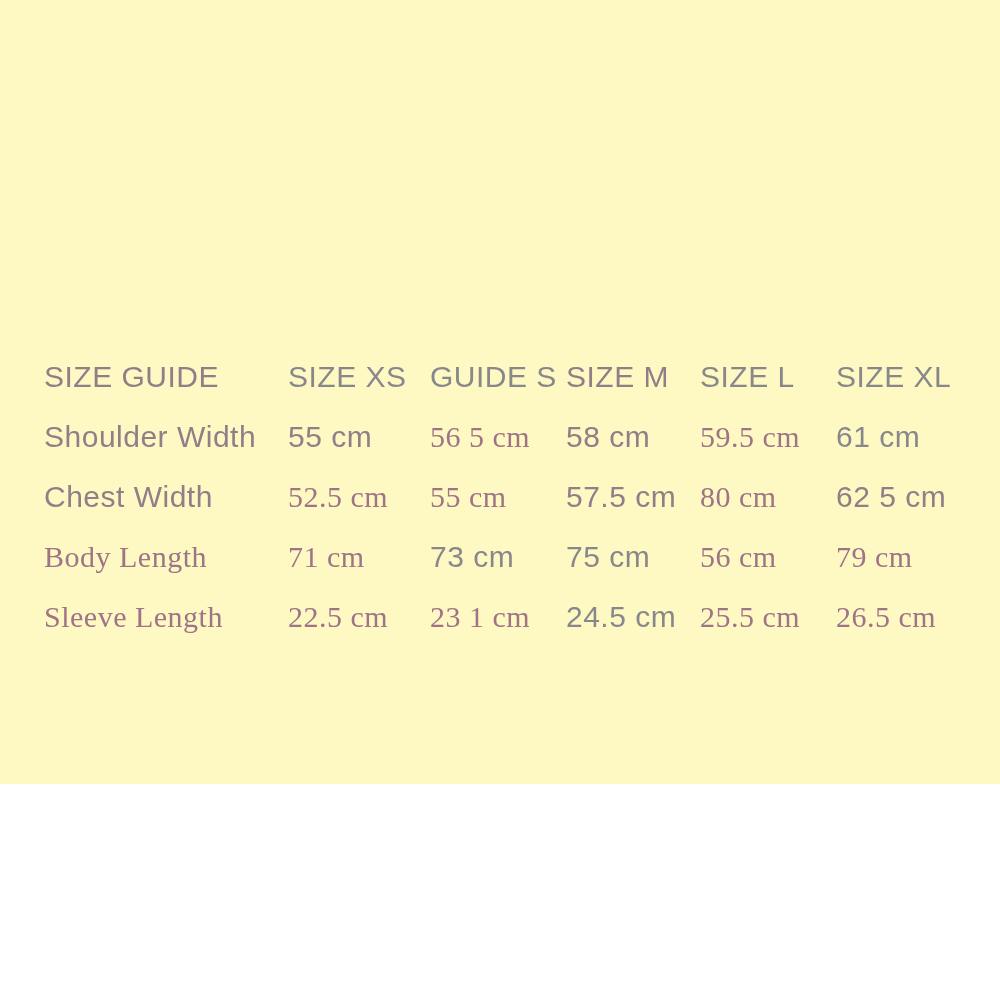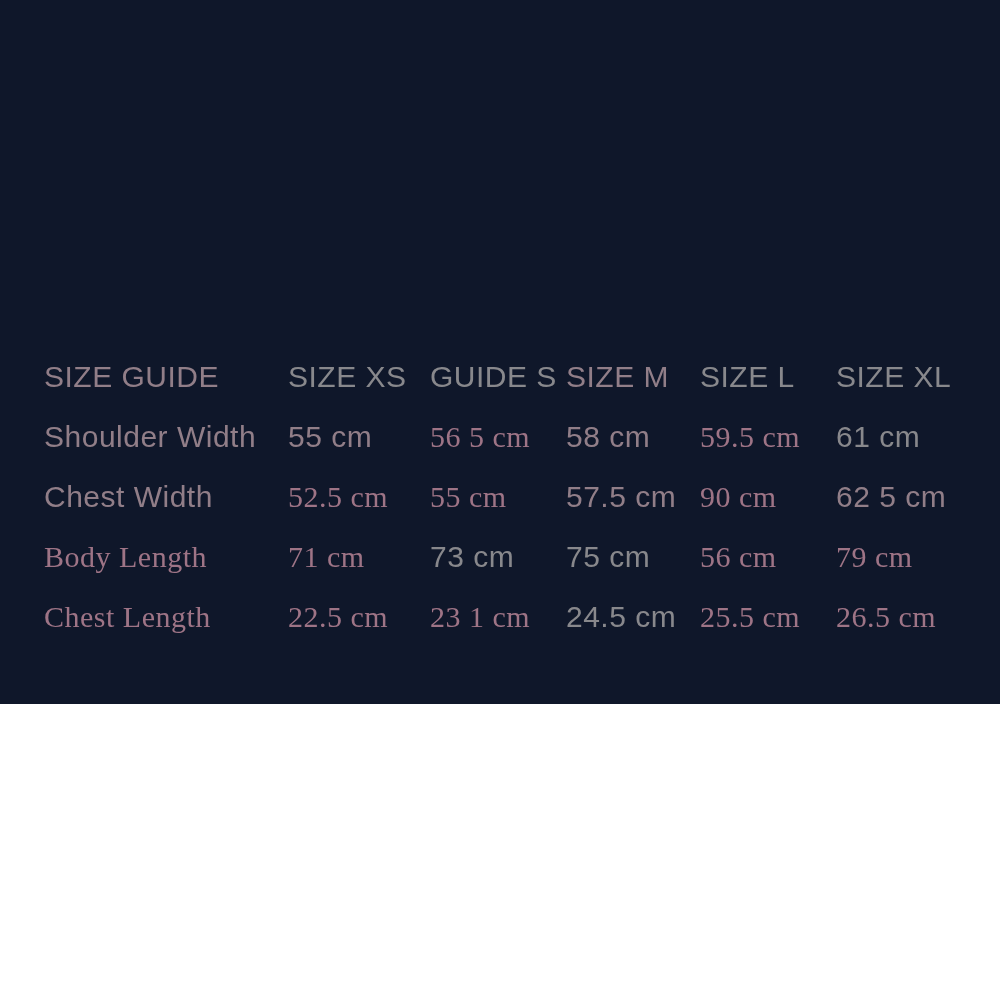--- a/index.html
+++ b/index.html
@@ -3,22 +3,22 @@
 <meta charset="utf-8">
 <style>
   html, body {
     margin: 0;
     padding: 0;
     background: #ffffff;
   }
   .canvas {
     position: relative;
     width: 1000px;
-    height: 704px;
-    background: #0f172a;
+    height: 784px;
+    background: #fef9c3;
     overflow: hidden;
     font-family: "Liberation Sans", "DejaVu Sans", sans-serif;
   }
   .size-table {
     position: absolute;
     left: 44px;
     top: 347px;
     display: grid;
     grid-template-columns: 244px 142px 136px 134px 136px 124px;
     grid-auto-rows: 60px;
@@ -36,17 +36,17 @@
   .tone-rose { color: var(--rose, #9e7486); font-family: Liberation Serif, serif; }
   .tone-mix  { color: var(--mix,  #917e88); }
 </style>
 </head>
 <body>
 
 <div class="canvas">
   <div class="size-table" id="size-table">
       <div class="row"><div class="cell tone-mix">SIZE GUIDE</div><div class="cell tone-gray">SIZE XS</div><div class="cell tone-gray">GUIDE S</div><div class="cell tone-mix">SIZE M</div><div class="cell tone-gray">SIZE L</div><div class="cell tone-gray">SIZE XL</div></div>
       <div class="row"><div class="cell tone-mix">Shoulder Width</div><div class="cell tone-mix">55 cm</div><div class="cell tone-rose">56 5 cm</div><div class="cell tone-mix">58 cm</div><div class="cell tone-rose">59.5 cm</div><div class="cell tone-gray">61 cm</div></div>
-      <div class="row"><div class="cell tone-mix">Chest Width</div><div class="cell tone-rose">52.5 cm</div><div class="cell tone-rose">55 cm</div><div class="cell tone-mix">57.5 cm</div><div class="cell tone-rose">90 cm</div><div class="cell tone-mix">62 5 cm</div></div>
+      <div class="row"><div class="cell tone-mix">Chest Width</div><div class="cell tone-rose">52.5 cm</div><div class="cell tone-rose">55 cm</div><div class="cell tone-mix">57.5 cm</div><div class="cell tone-rose">80 cm</div><div class="cell tone-mix">62 5 cm</div></div>
       <div class="row"><div class="cell tone-rose">Body Length</div><div class="cell tone-rose">71 cm</div><div class="cell tone-gray">73 cm</div><div class="cell tone-gray">75 cm</div><div class="cell tone-rose">56 cm</div><div class="cell tone-rose">79 cm</div></div>
-      <div class="row"><div class="cell tone-rose">Chest Length</div><div class="cell tone-rose">22.5 cm</div><div class="cell tone-rose">23 1 cm</div><div class="cell tone-gray">24.5 cm</div><div class="cell tone-rose">25.5 cm</div><div class="cell tone-rose">26.5 cm</div></div>
+      <div class="row"><div class="cell tone-rose">Sleeve Length</div><div class="cell tone-rose">22.5 cm</div><div class="cell tone-rose">23 1 cm</div><div class="cell tone-gray">24.5 cm</div><div class="cell tone-rose">25.5 cm</div><div class="cell tone-rose">26.5 cm</div></div>
     </div>
 </div>
 
 </body></html>

